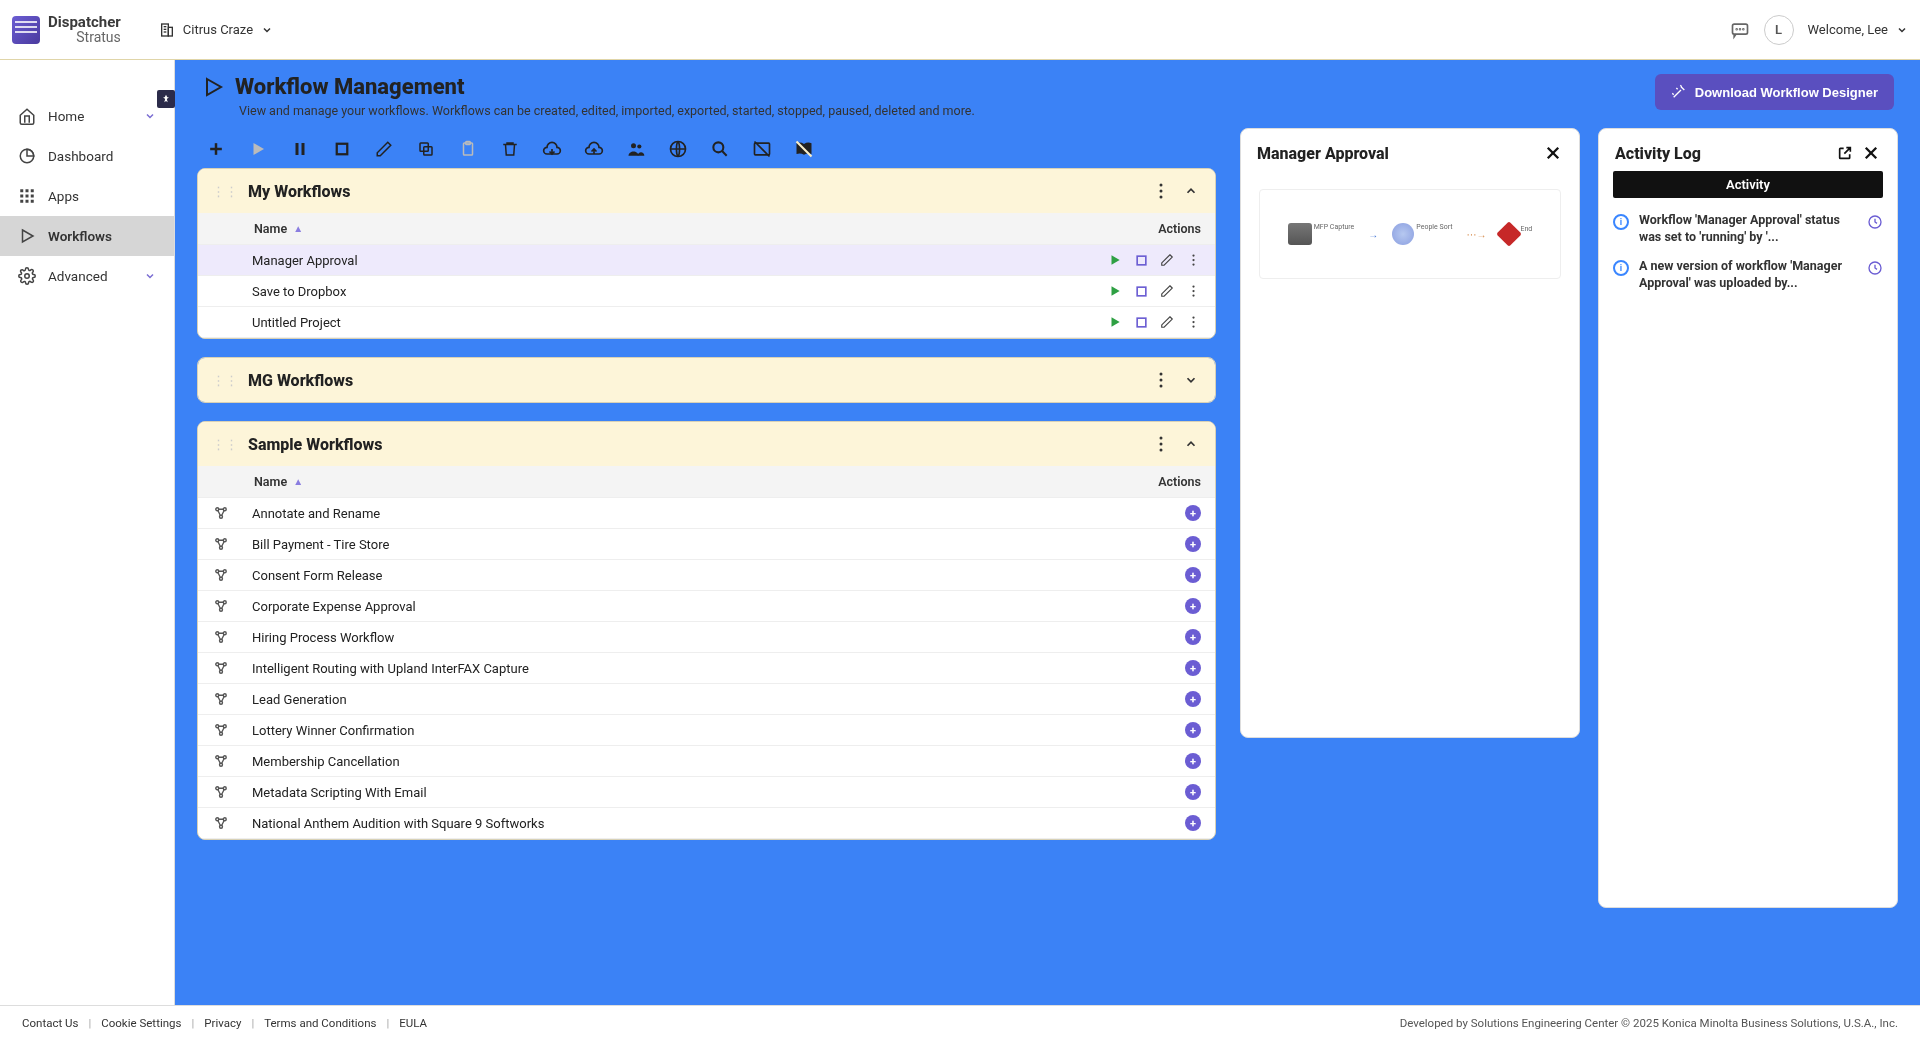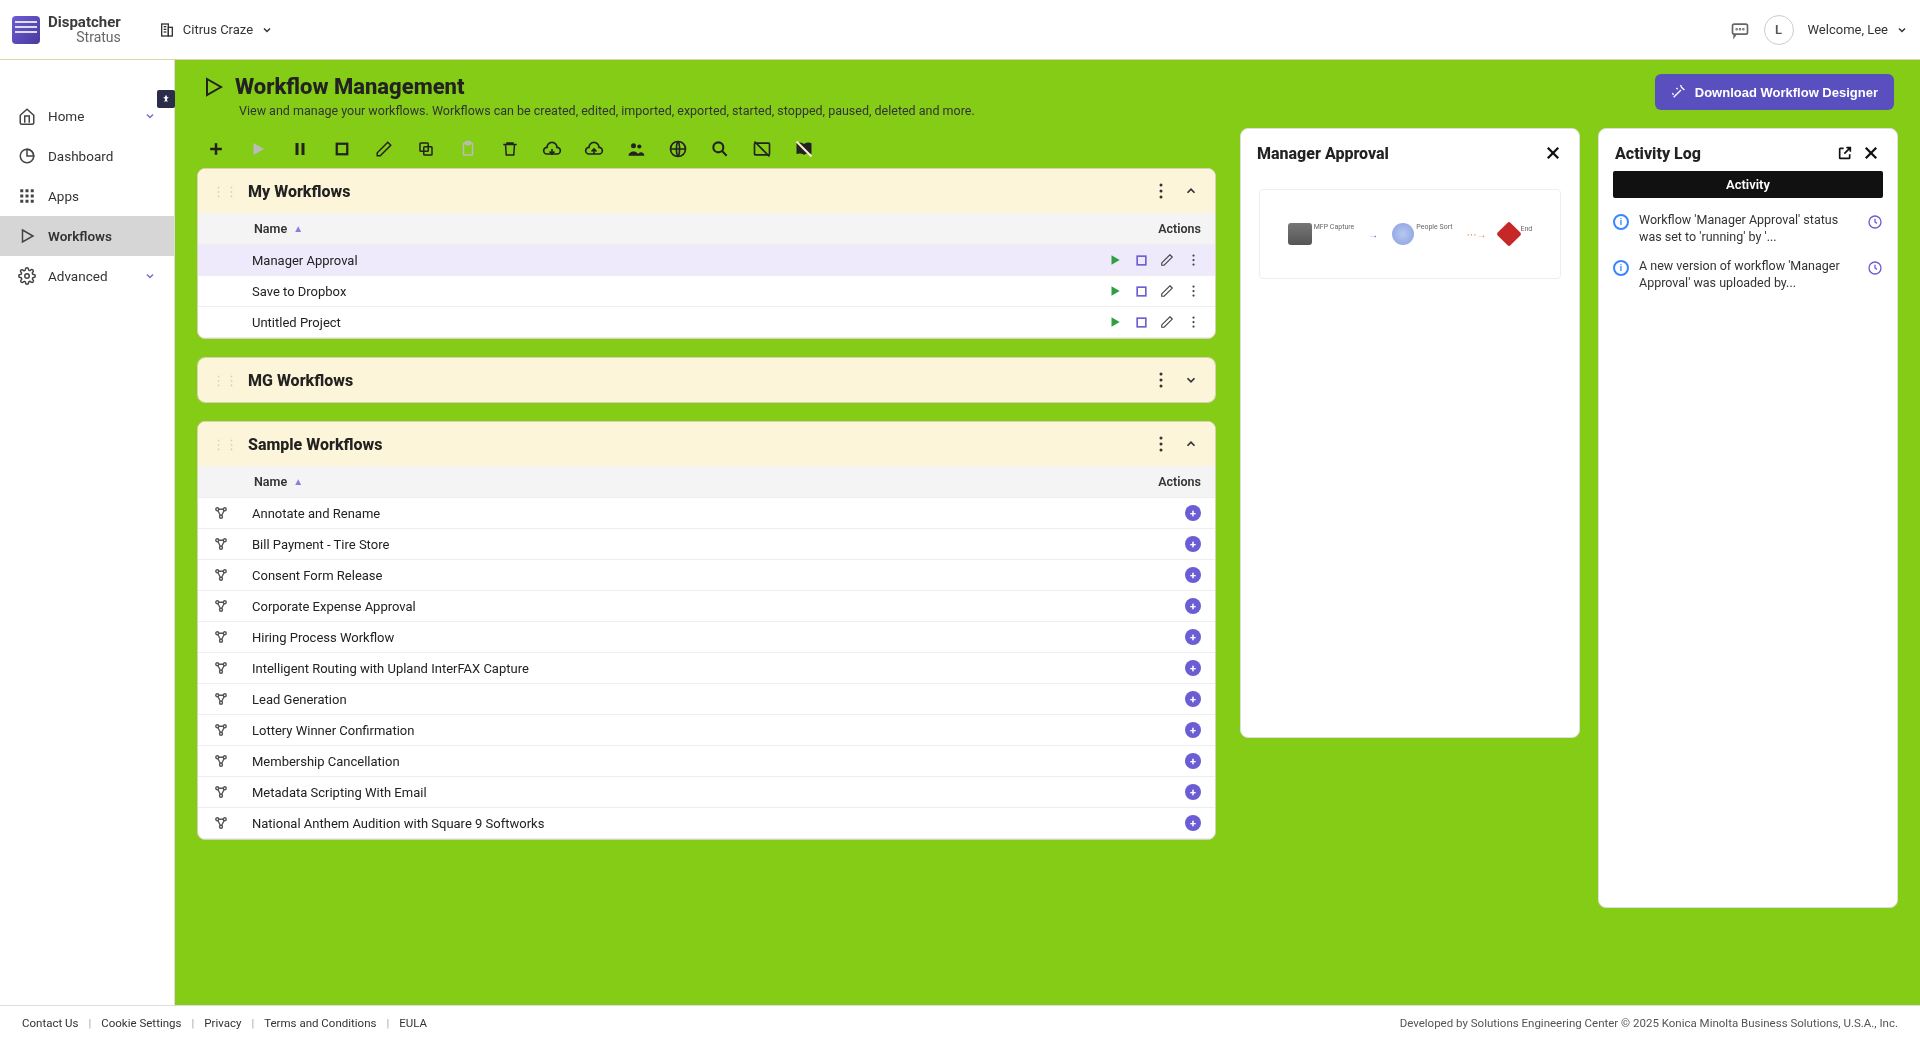--- a/index.html
+++ b/index.html
@@ -24,21 +24,21 @@
 
 .shell { flex:1; display:flex; min-height:0; }
 .sidebar { width:175px; background:#fff; border-right:1px solid #ddd; position:relative; padding-top:36px; }
 .pin-badge { position:absolute; top:30px; right:-1px; width:18px; height:18px; background:#2b2b4a; color:#fff; display:flex; align-items:center; justify-content:center; font-size:10px; border-radius:2px; cursor:pointer;}
 .nav-item { display:flex; align-items:center; gap:12px; padding:11px 18px; cursor:pointer; color:#333; font-size:13.5px;}
 .nav-item.active { background:#d6d6d6; font-weight:600; }
 .nav-item .chev { margin-left:auto; color:#7a6dd3; }
 .nav-icon { width:18px;height:18px;display:inline-flex;align-items:center;justify-content:center; color:#444;}
 
 
-.content { flex:1; display:flex; flex-direction:column; min-width:0; background:#84cc16;}
+.content { flex:1; display:flex; flex-direction:column; min-width:0; background:#3b82f6;}
 .page-header { padding:14px 26px 10px; display:flex; align-items:flex-start; gap:14px; }
 .page-header .ph-left { display:flex; gap:12px; align-items:flex-start; flex:1;}
 .page-header h1 { font-size:22px; font-weight:800; color:#222; display:flex; align-items:center; gap:10px;}
 .page-header .sub { font-size:12.5px; color:#333; margin-top:4px; margin-left:38px;}
 .download-btn { background:#5a4fbf; color:#fff; border:none; border-radius:6px; padding:10px 16px; font-weight:600; font-size:13px; display:flex; align-items:center; gap:8px; cursor:pointer;}
 
 .workspace { flex:1; display:flex; gap:18px; padding:0 22px 16px; min-height:0;}
 .col-main { flex:1.35; min-width:0; display:flex; flex-direction:column;}
 .col-preview { width:340px; }
 .col-activity { width:300px; }
@@ -86,21 +86,21 @@
 .node1 .shape{background:linear-gradient(#777,#555);}
 .node2 .shape{width:22px;height:22px;border-radius:50%;background:radial-gradient(#b6c8f0,#8a9ee0);}
 .node3 .shape{width:18px;height:18px;background:#c62828;transform:rotate(45deg);border-radius:2px;}
 .arrow{color:#4a7ad6;font-size:10px;}
 .dashln{color:#d68a4a;font-size:10px;}
 
 
 .activity-tabs { background:#111; color:#fff; text-align:center; padding:6px 0; font-size:13px; font-weight:600; margin:0 14px 8px; border-radius:2px;}
 .alog-item { display:flex; gap:10px; padding:6px 14px; font-size:12.5px; align-items:flex-start;}
 .alog-item .info-i { width:16px;height:16px;border:2px solid #3a86ff;color:#3a86ff;border-radius:50%;display:inline-flex;align-items:center;justify-content:center;font-size:9px;font-weight:700;flex-shrink:0;margin-top:2px;}
-.alog-item .txt { flex:1; color:#333; line-height:1.35;}
+.alog-item .txt { flex:1; color:#333; line-height:1.35;font-weight:bold;}
 .alog-item .clock-i { width:16px;height:16px;color:#6b5dd3;flex-shrink:0;margin-top:2px;}
 
 
 .footer { height:34px; background:#fff; border-top:1px solid #ddd; display:flex; align-items:center; padding:0 22px; font-size:11.5px; color:#333;}
 .footer a { color:#333; text-decoration:none; cursor:pointer;}
 .footer .sep { color:#aaa; margin:0 10px; }
 .footer .right { margin-left:auto; color:#555;}
 
 svg{display:block;}
 </style>

